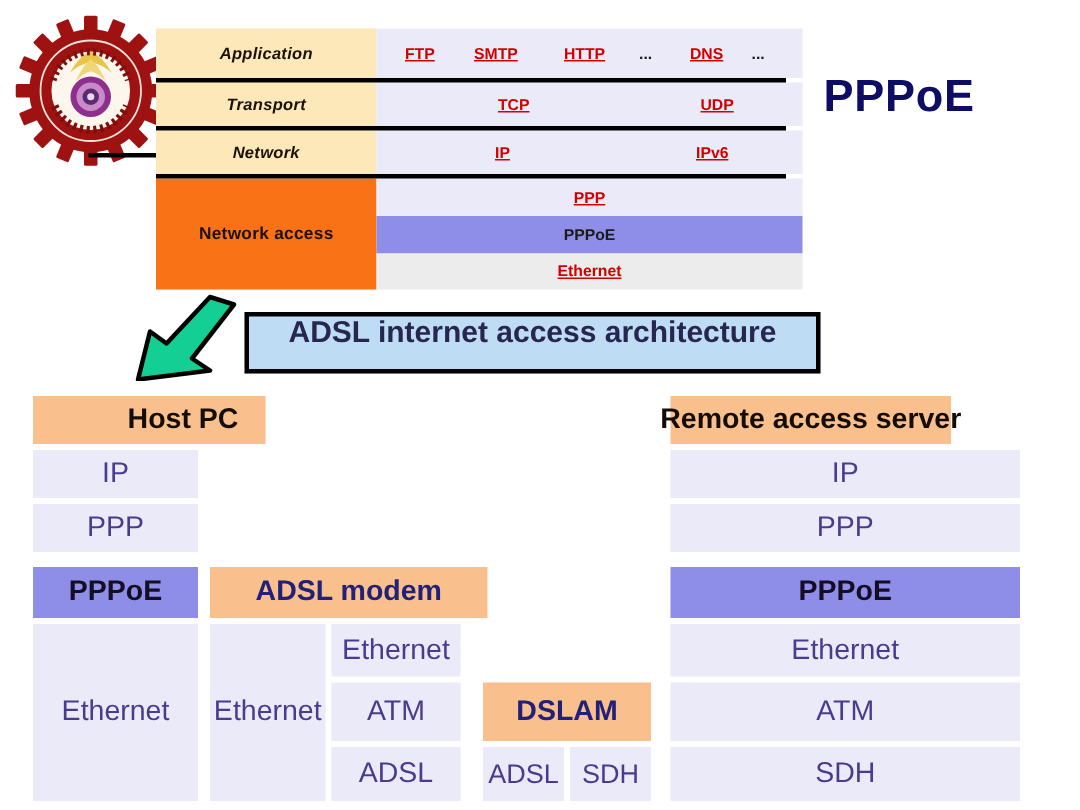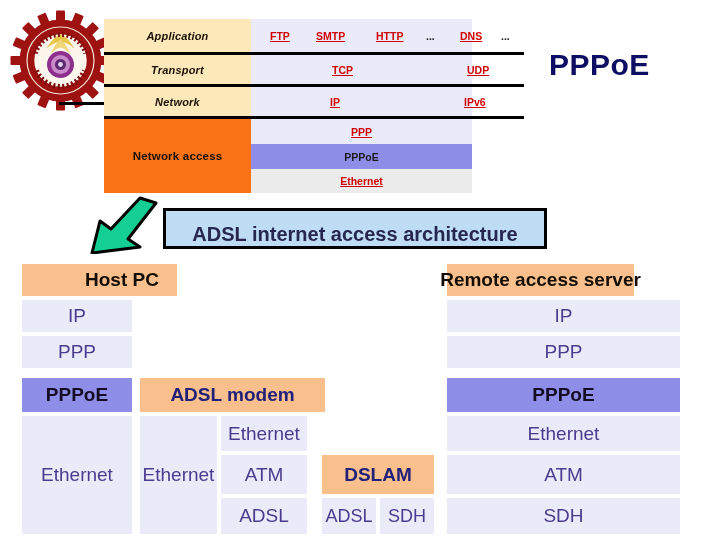--- a/index.html
+++ b/index.html
@@ -37,21 +37,21 @@
     letter-spacing: .2px;
   }
   .layer-name.access {
     background: #f97316;
     font-style: normal;
     font-size: 11.5px;
   }
   .proto-row {
     position: absolute;
     left: 147px;
-    width: 221px;
+    width: 284px;
     background: #ebeaf8;
     display: flex;
     align-items: center;
   }
   .proto-row.hl { background: #8e8ee8; }
   .proto-row.eth { background: #ececec; }
 
   .proto {
     color: #d00000;
     font-weight: bold;
@@ -83,21 +83,21 @@
     font-size: 30px;
     letter-spacing: .5px;
     white-space: nowrap;
   }
 
   
   #banner {
     left: 163px; top: 208px; width: 384px; height: 41px;
     background: #bfdcf5;
     border: 3px solid #000000;
-    display: flex; align-items: flex-end; justify-content: center;
+    display: flex; align-items: flex-start; justify-content: center;
   }
   #banner .banner-text {
     color: #26264f;
     font-weight: bold;
     font-size: 20px;
     white-space: nowrap;
   }
 
   
   #arrow { left: 72px; top: 196px; width: 92px; height: 58px; }

